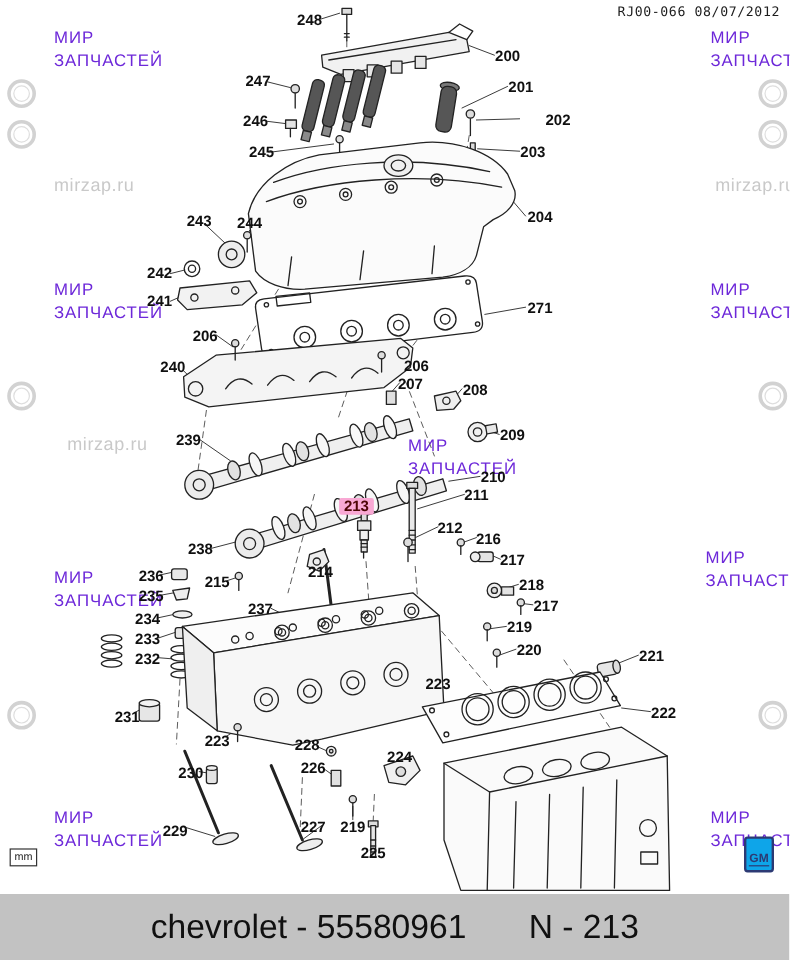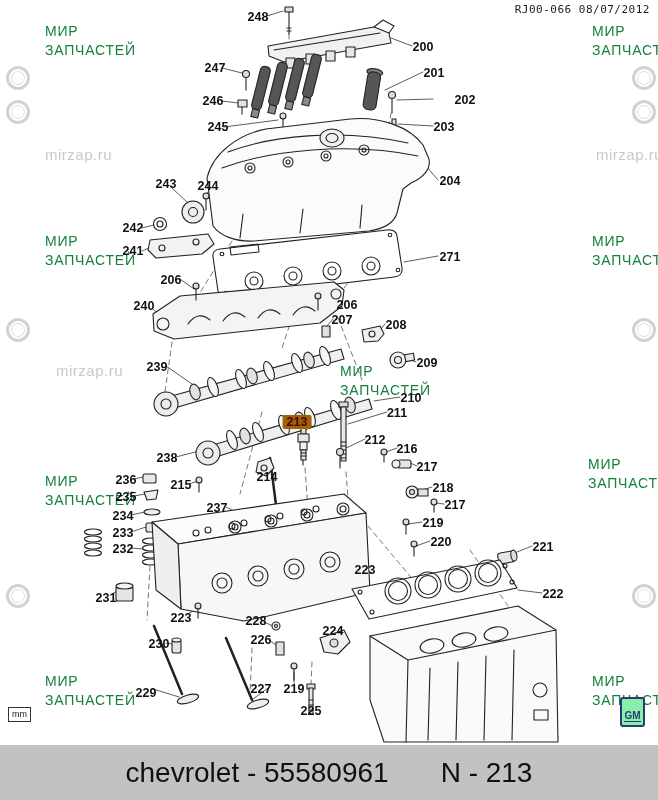--- a/index.html
+++ b/index.html
@@ -3,38 +3,38 @@
 <meta charset="utf-8">
 <style>
   * { margin:0; padding:0; box-sizing:border-box; }
   html,body { background:#ffffff; font-family:"Liberation Sans", sans-serif; }
   .page { position:relative; width:658px; height:800px; background:#fff; overflow:hidden; }
 
   .header-code { position:absolute; top:3px; right:8px; z-index:4;
     font-family:"DejaVu Sans Mono", monospace; font-size:11px; color:#1c1c1c; letter-spacing:.5px; }
 
   .watermark-layer { position:absolute; inset:0; z-index:0; }
-  .wm-brand { position:absolute; color:#15803d; font-size:14px; line-height:1.35; letter-spacing:.8px; white-space:nowrap; }
+  .wm-brand { position:absolute; color:#6d28d9; font-size:14px; line-height:1.35; letter-spacing:.8px; white-space:nowrap; }
   .wm-site  { position:absolute; color:#c9c9c9; font-size:15px; letter-spacing:.5px; white-space:nowrap; }
   .wm-ring  { position:absolute; width:24px; height:24px; border:3.5px solid #d2d2d2; border-radius:50%; }
   .wm-ring::after { content:""; position:absolute; inset:2px; border:1.5px solid #dedede; border-radius:50%; }
 
   svg.diagram { position:absolute; top:0; left:0; z-index:1; }
 
   .callout-layer { position:absolute; inset:0; z-index:2; }
   .callout { position:absolute; transform:translate(-50%,-50%); font-size:12.5px; font-weight:bold;
     color:#101010; padding:0 2px; white-space:nowrap; }
-  .callout.hl { background:#a16207; color:#4d0505; border-radius:2px; padding:0 4px; }
+  .callout.hl { background:#f9a8d4; color:#4d0505; border-radius:2px; padding:0 4px; }
 
   .scale-box { position:absolute; left:8px; top:707px; z-index:3; border:1px solid #333;
     font-size:9px; line-height:1; padding:2px 3px; color:#222; background:#fff; }
 
   .gm-mark { position:absolute; right:13px; top:697px; z-index:3; width:25px; height:30px;
     border:2px solid #2c3a74; border-radius:3px; color:#2c3a74; display:flex; align-items:flex-end;
-    justify-content:center; font-weight:bold; font-size:10px; padding-bottom:3px; background:#86efac; }
+    justify-content:center; font-weight:bold; font-size:10px; padding-bottom:3px; background:#0ea5e9; }
   .gm-mark span { border-bottom:1.5px solid #2c3a74; }
 
   .footer { position:absolute; left:0; right:0; bottom:0; height:55px; background:#c2c2c2; z-index:5;
     display:flex; align-items:center; justify-content:center; gap:52px; font-size:28px; color:#101010; }
 </style>
 </head>
 <body>
 
 <div class="page">
 

